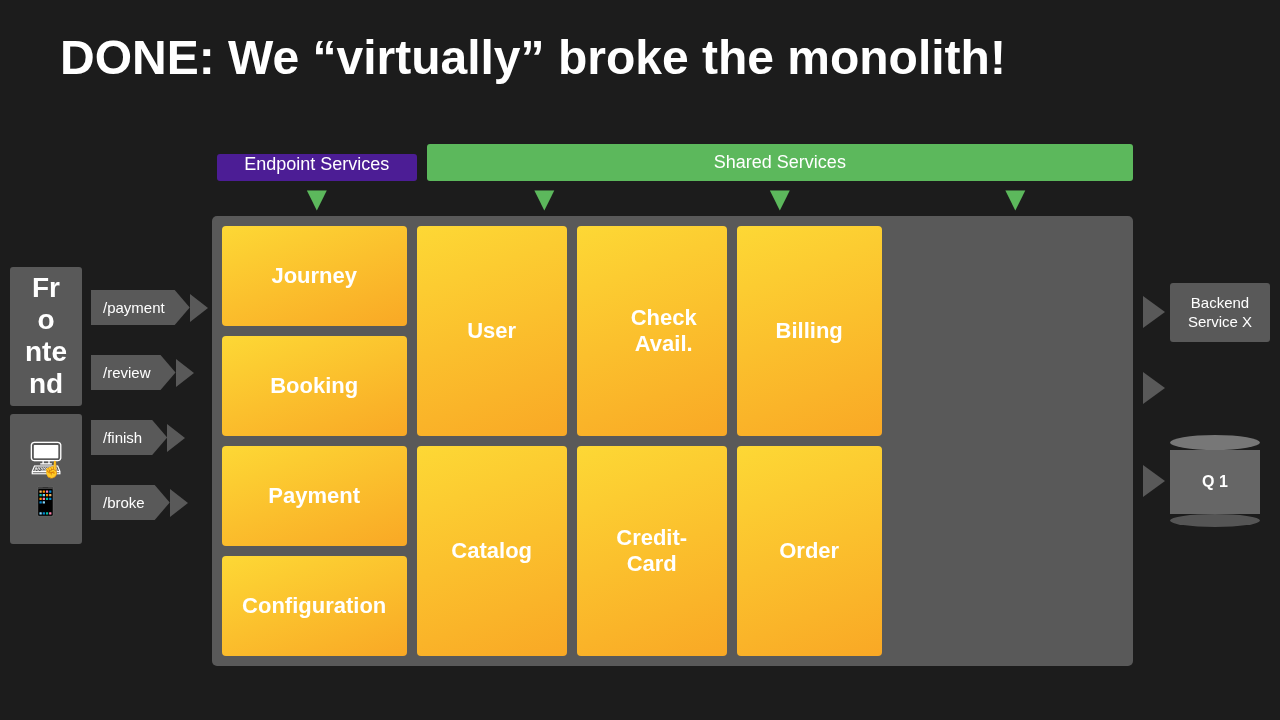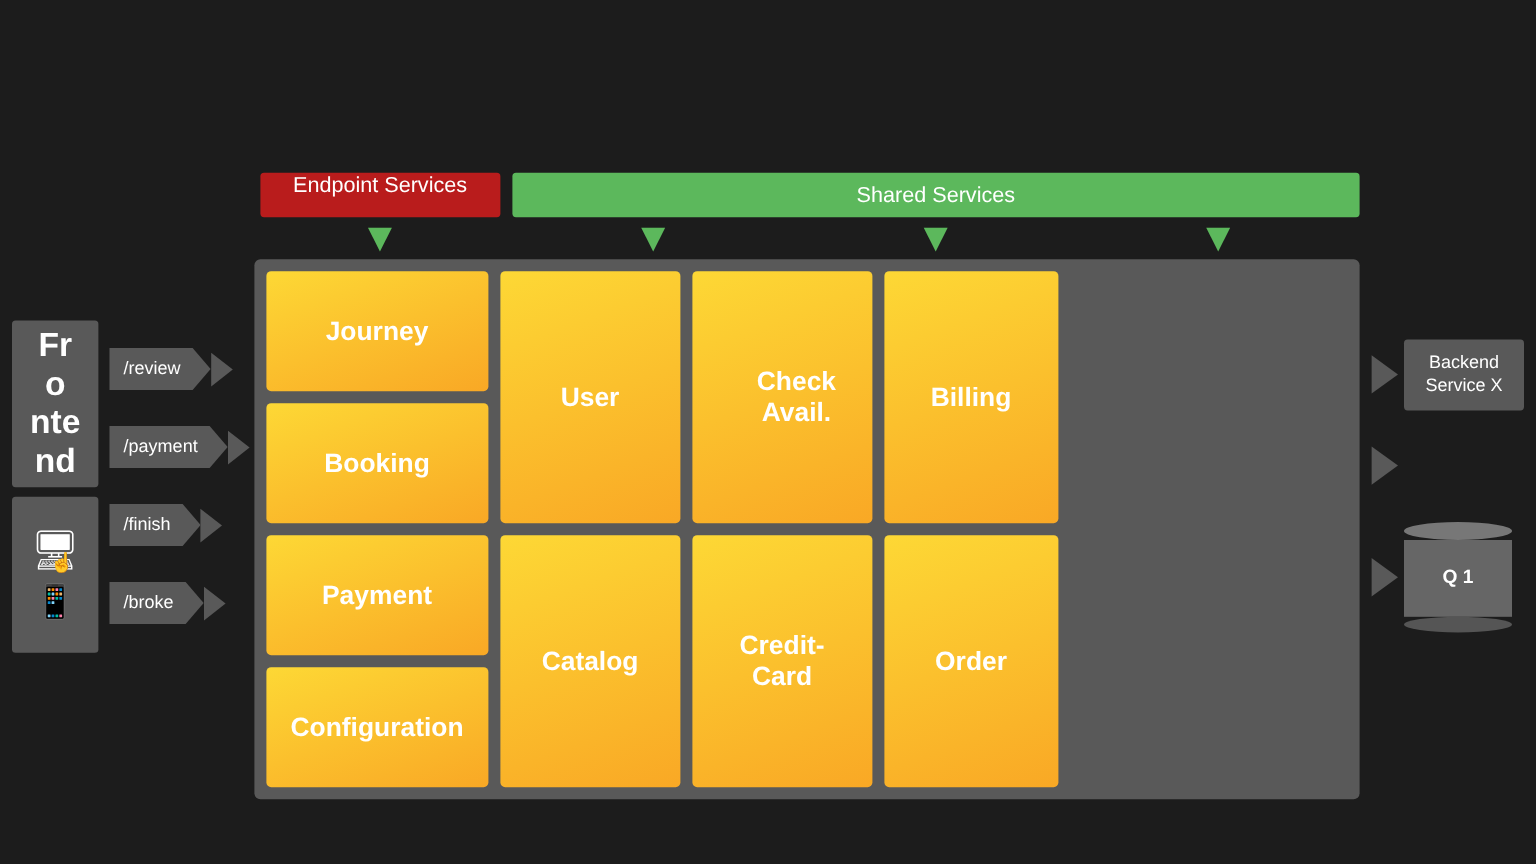--- a/index.html
+++ b/index.html
@@ -114,28 +114,29 @@
 
     .header-labels {
       display: flex;
       width: 100%;
       gap: 10px;
       margin-bottom: 2px;
       padding: 0 0 0 5px;
     }
 
     .ep-header {
-      background: #b91c1c;
+      background: #4c1d95;
       color: white;
       font-size: 18px;
       padding: 0 0;
       width: 200px;
       text-align: center;
       border-radius: 3px;
       flex-shrink: 0;
+      margin-top: 10px;
     }
 
     .sh-header {
       background: #5cb85c;
       color: white;
       font-size: 18px;
       padding: 8px 0;
       flex: 1;
       text-align: center;
       border-radius: 3px;
@@ -272,46 +273,49 @@
       height: 13px;
       border-radius: 50%;
     }
 
   </style>
 </head>
 <body>
 
 <div class="slide">
 
+  <div class="header">
+    <div class="title">DONE: We “virtually” broke the monolith!</div>
+  </div>
 
   <div class="diagram-area">
 
     <div class="col-frontend">
       <div class="fe-box">
         Fr<br>o<br>nte<br>nd
       </div>
       <div class="fe-icon-box">
         <div style="position:relative; display:flex; align-items:flex-end; justify-content:center;">
           <span style="font-size:32px; color:white;">🖥</span>
           <span style="font-size:16px; position:absolute; bottom:-2px; right:4px;">☝</span>
         </div>
         <div style="margin-top:8px;">
           <span style="font-size:28px; color:white;">📱</span>
         </div>
       </div>
     </div>
 
     <div class="col-routes">
       <div class="route-item">
+        <div class="route-badge">/payment</div>
+        <div style="width:0;height:0;border-top:14px solid transparent;border-bottom:14px solid transparent;border-left:18px solid #595959;"></div>
+      </div>
+      <div class="route-item">
         <div class="route-badge">/review</div>
         <div style="width:0;height:0;border-top:14px solid transparent;border-bottom:14px solid transparent;border-left:18px solid #595959; margin-left:0;"></div>
-      </div>
-      <div class="route-item">
-        <div class="route-badge">/payment</div>
-        <div style="width:0;height:0;border-top:14px solid transparent;border-bottom:14px solid transparent;border-left:18px solid #595959;"></div>
       </div>
       <div class="route-item">
         <div class="route-badge">/finish</div>
         <div style="width:0;height:0;border-top:14px solid transparent;border-bottom:14px solid transparent;border-left:18px solid #595959;"></div>
       </div>
       <div class="route-item">
         <div class="route-badge">/broke</div>
         <div style="width:0;height:0;border-top:14px solid transparent;border-bottom:14px solid transparent;border-left:18px solid #595959;"></div>
       </div>
     </div>

